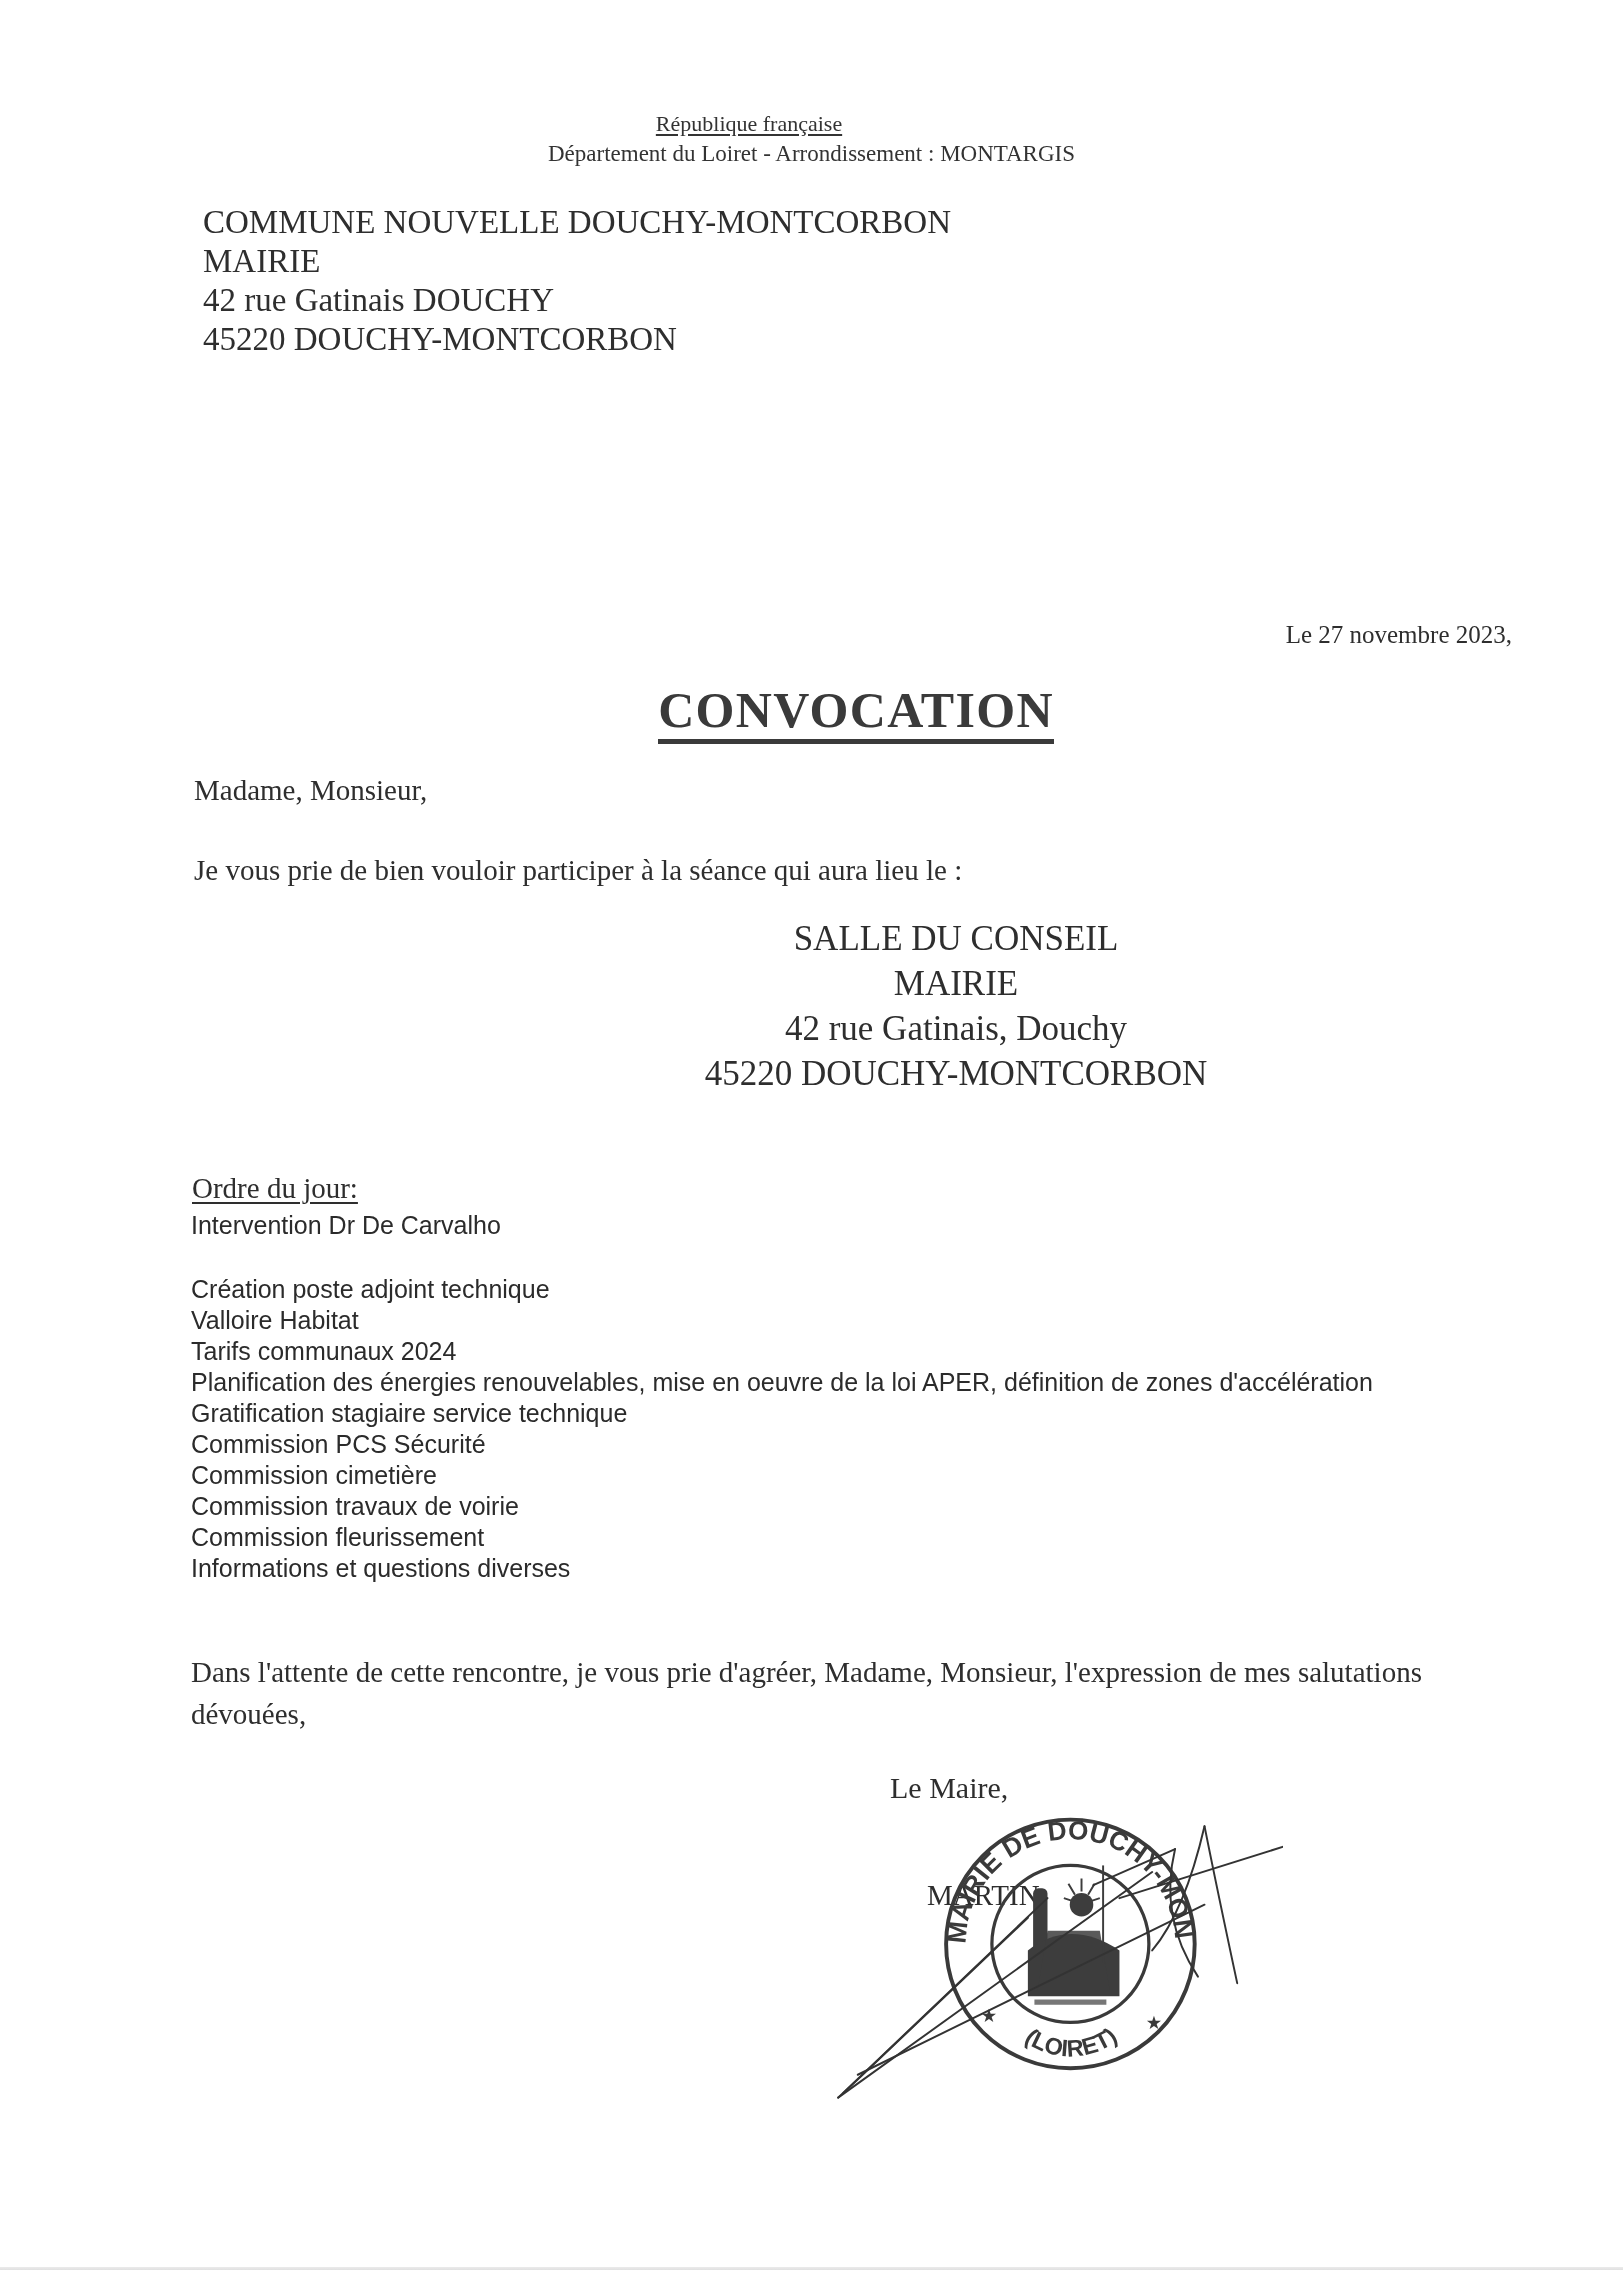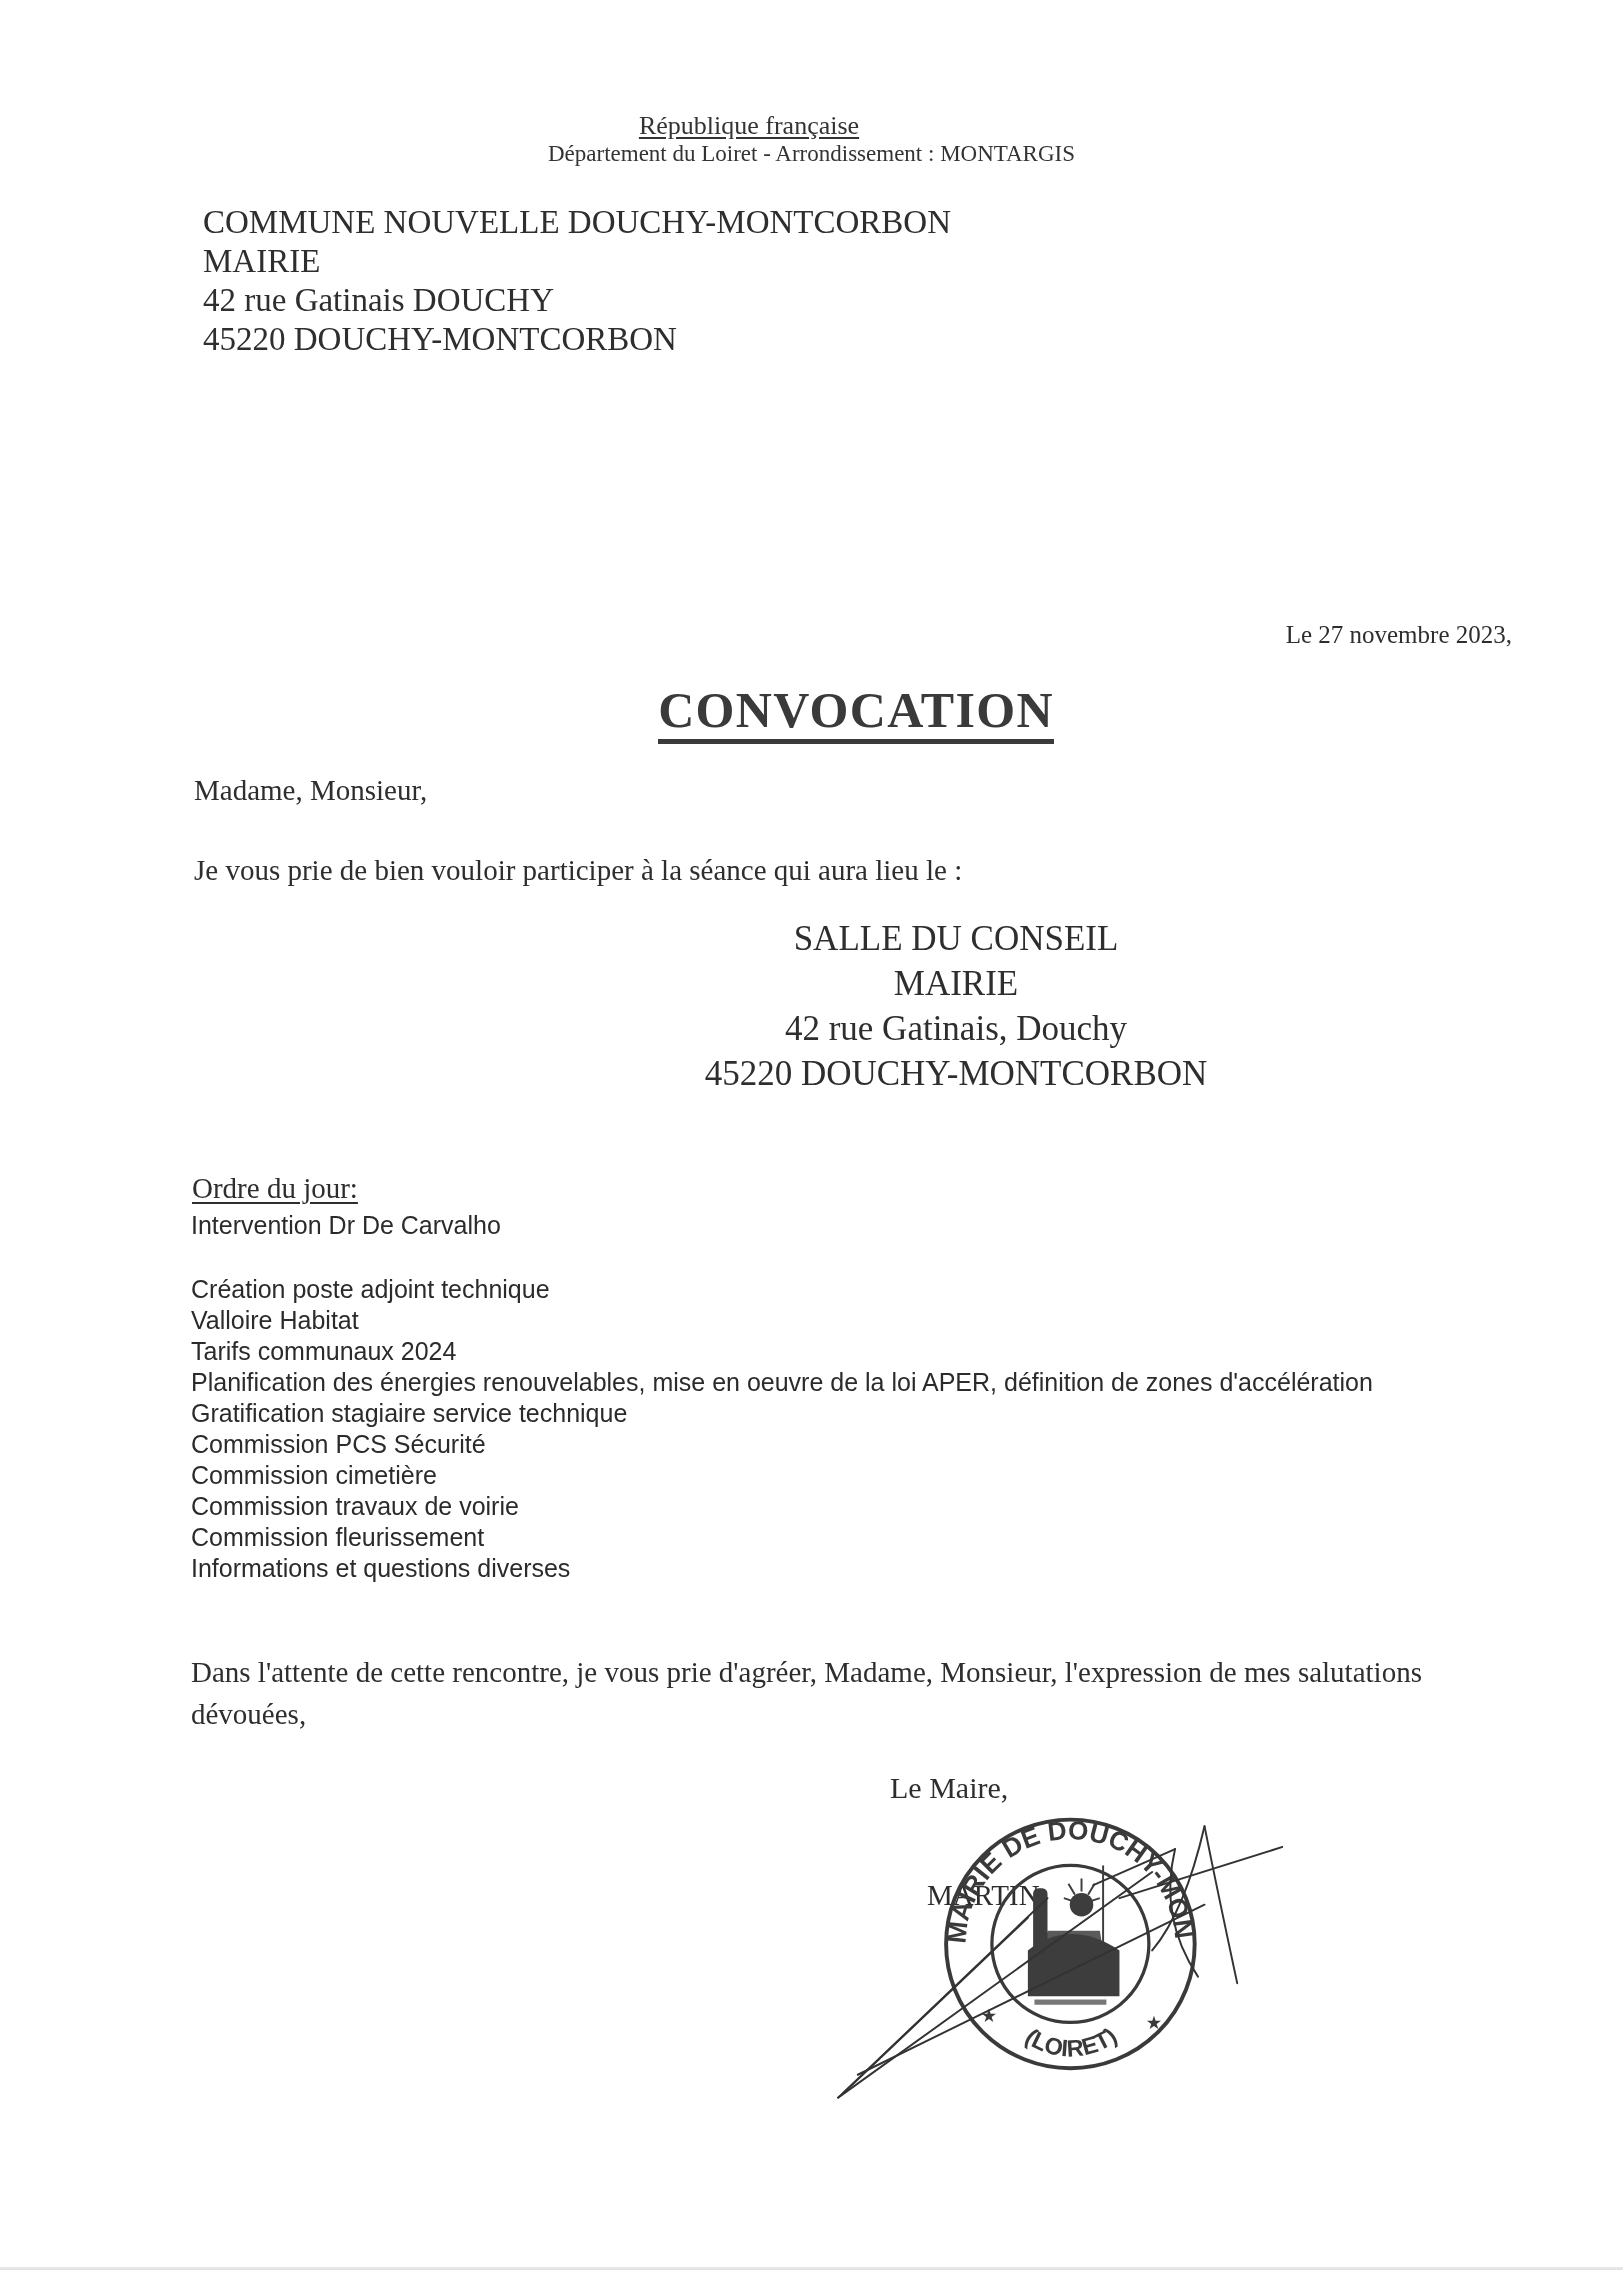--- a/index.html
+++ b/index.html
@@ -16,21 +16,21 @@
       font-family: "Liberation Serif", "DejaVu Serif", serif;
     }
     .abs { position: absolute; white-space: nowrap; }
 
     
     .rep {
       left: 0; width: 1435px; top: 111px;
       text-align: center;
       padding-left: 63px;
       box-sizing: border-box;
-      font-size: 26px;
+      font-size: 22px;
       text-decoration: underline;
       text-underline-offset: 3.3px;
       color: #333;
     }
     .dept {
       left: 0; width: 1623px; top: 141px;
       text-align: center;
       box-sizing: border-box;
       font-size: 23px;
       color: #333;

